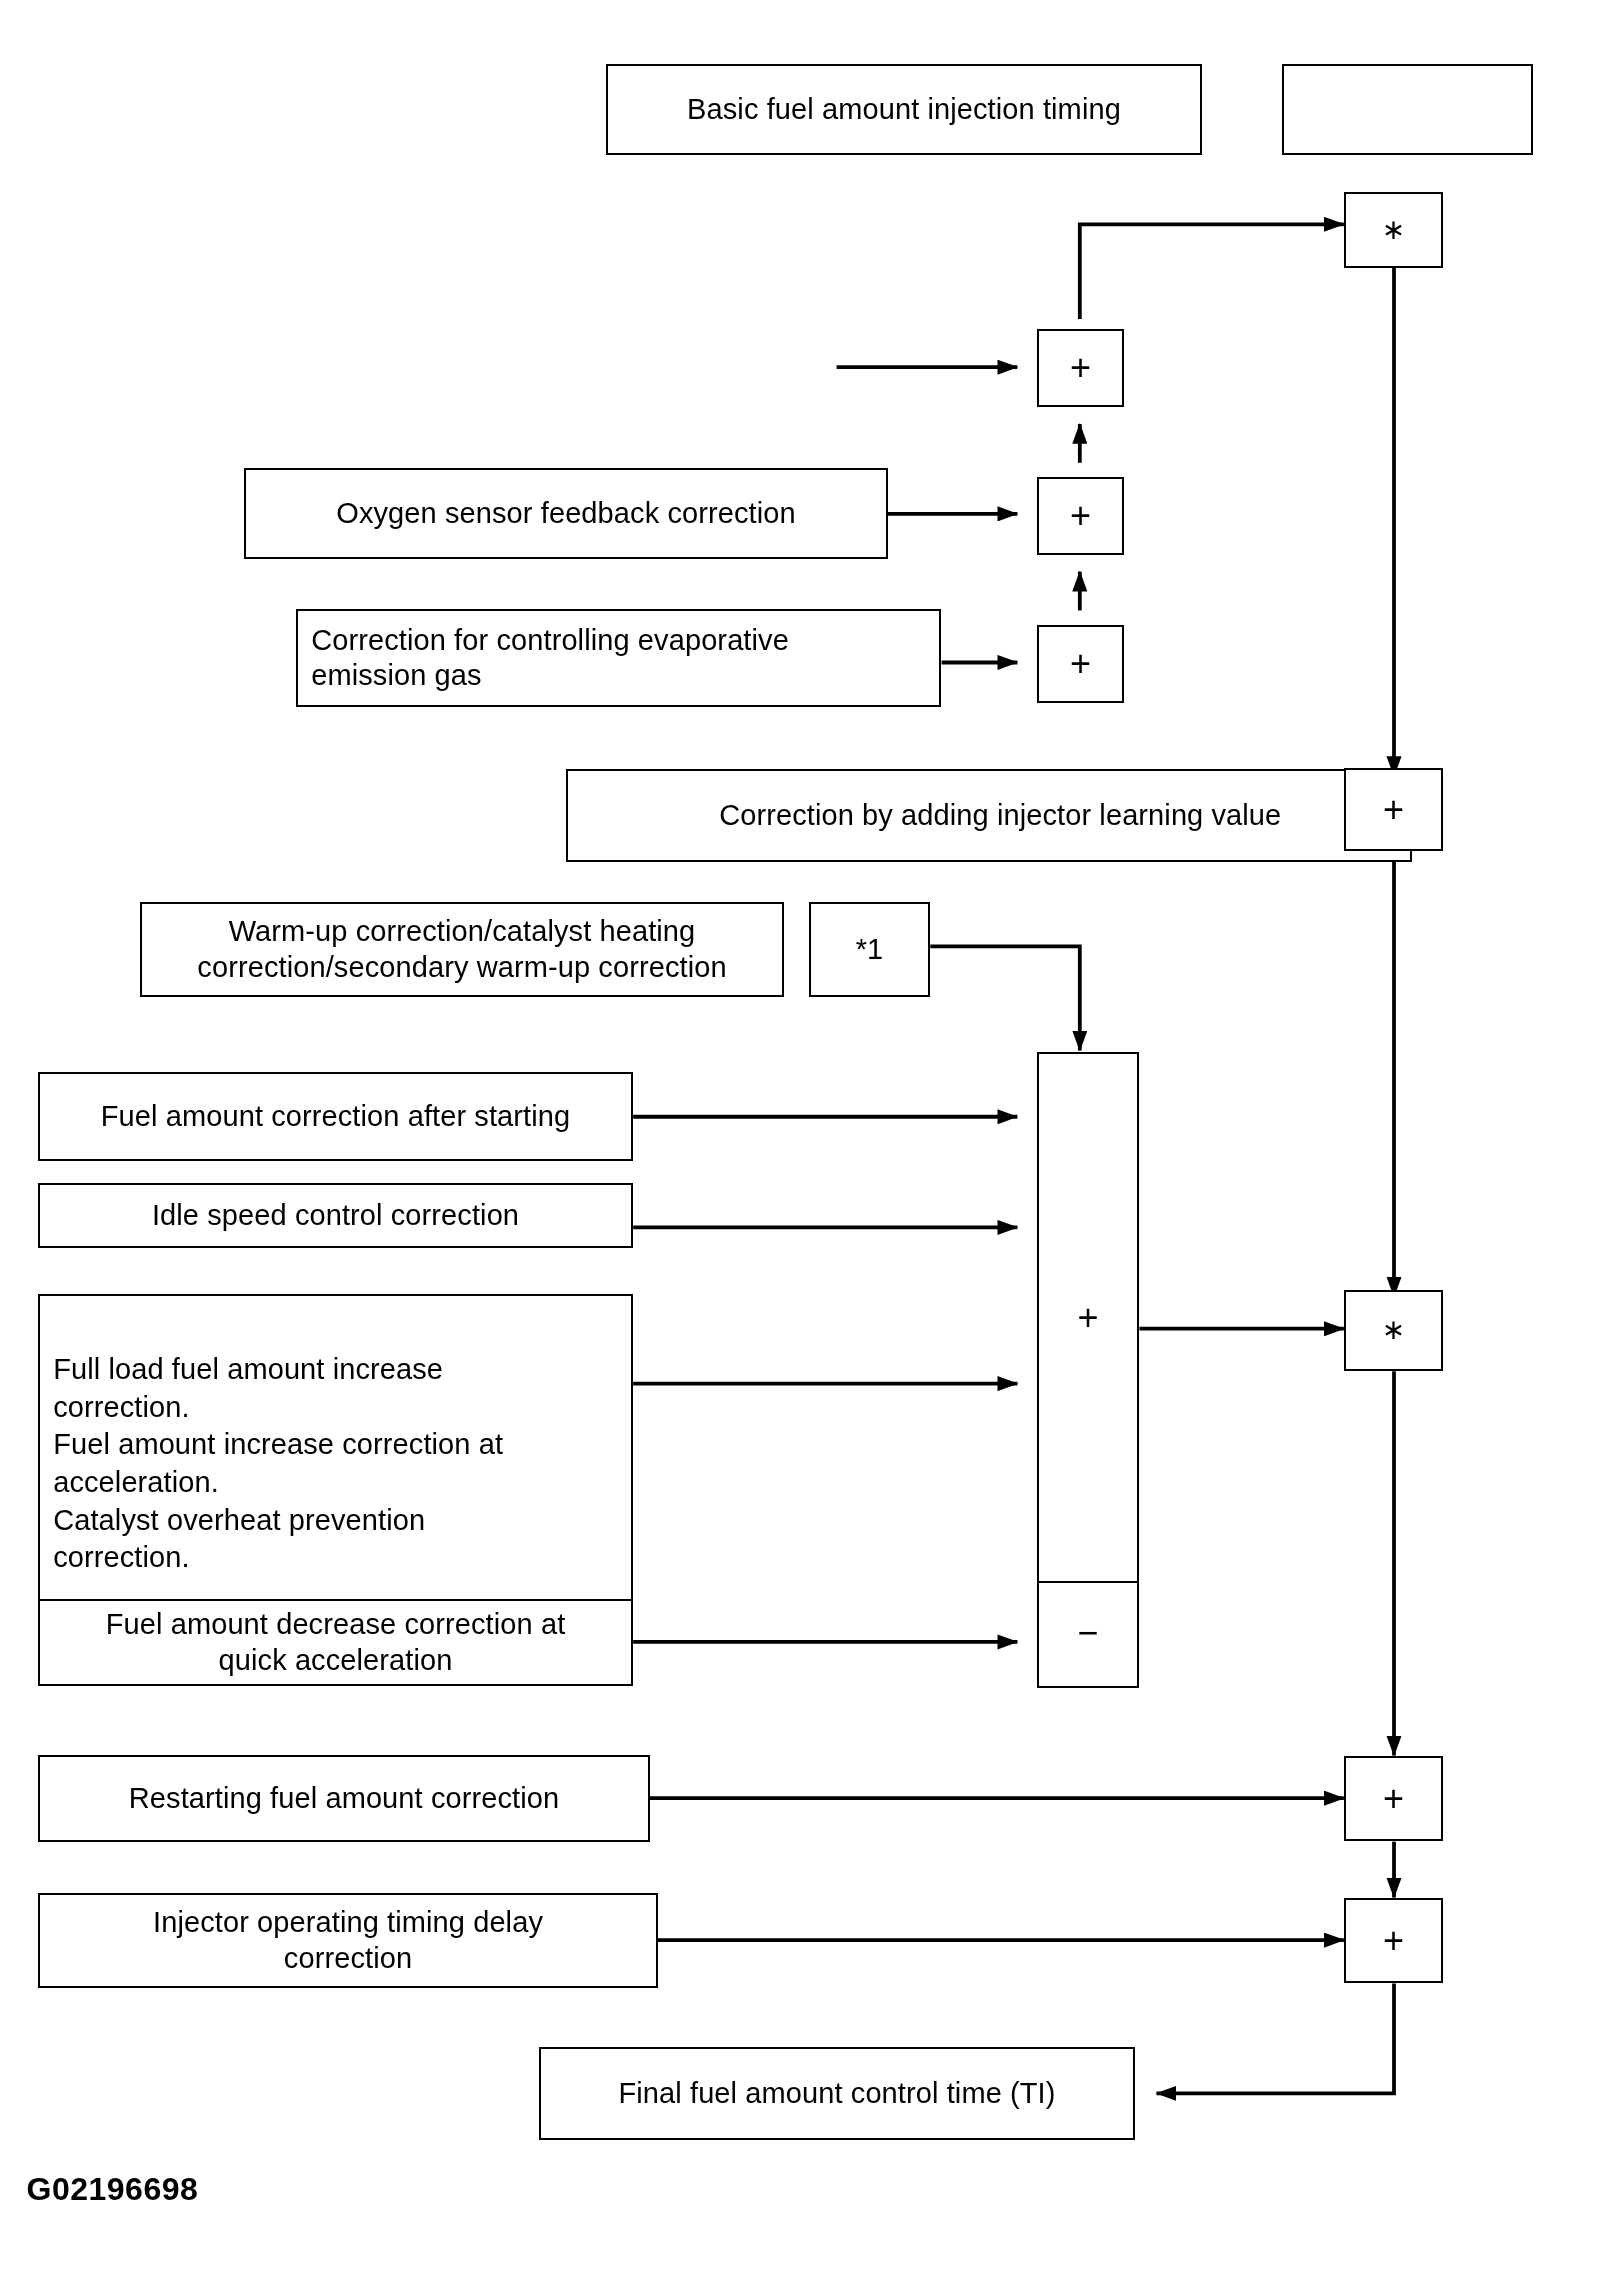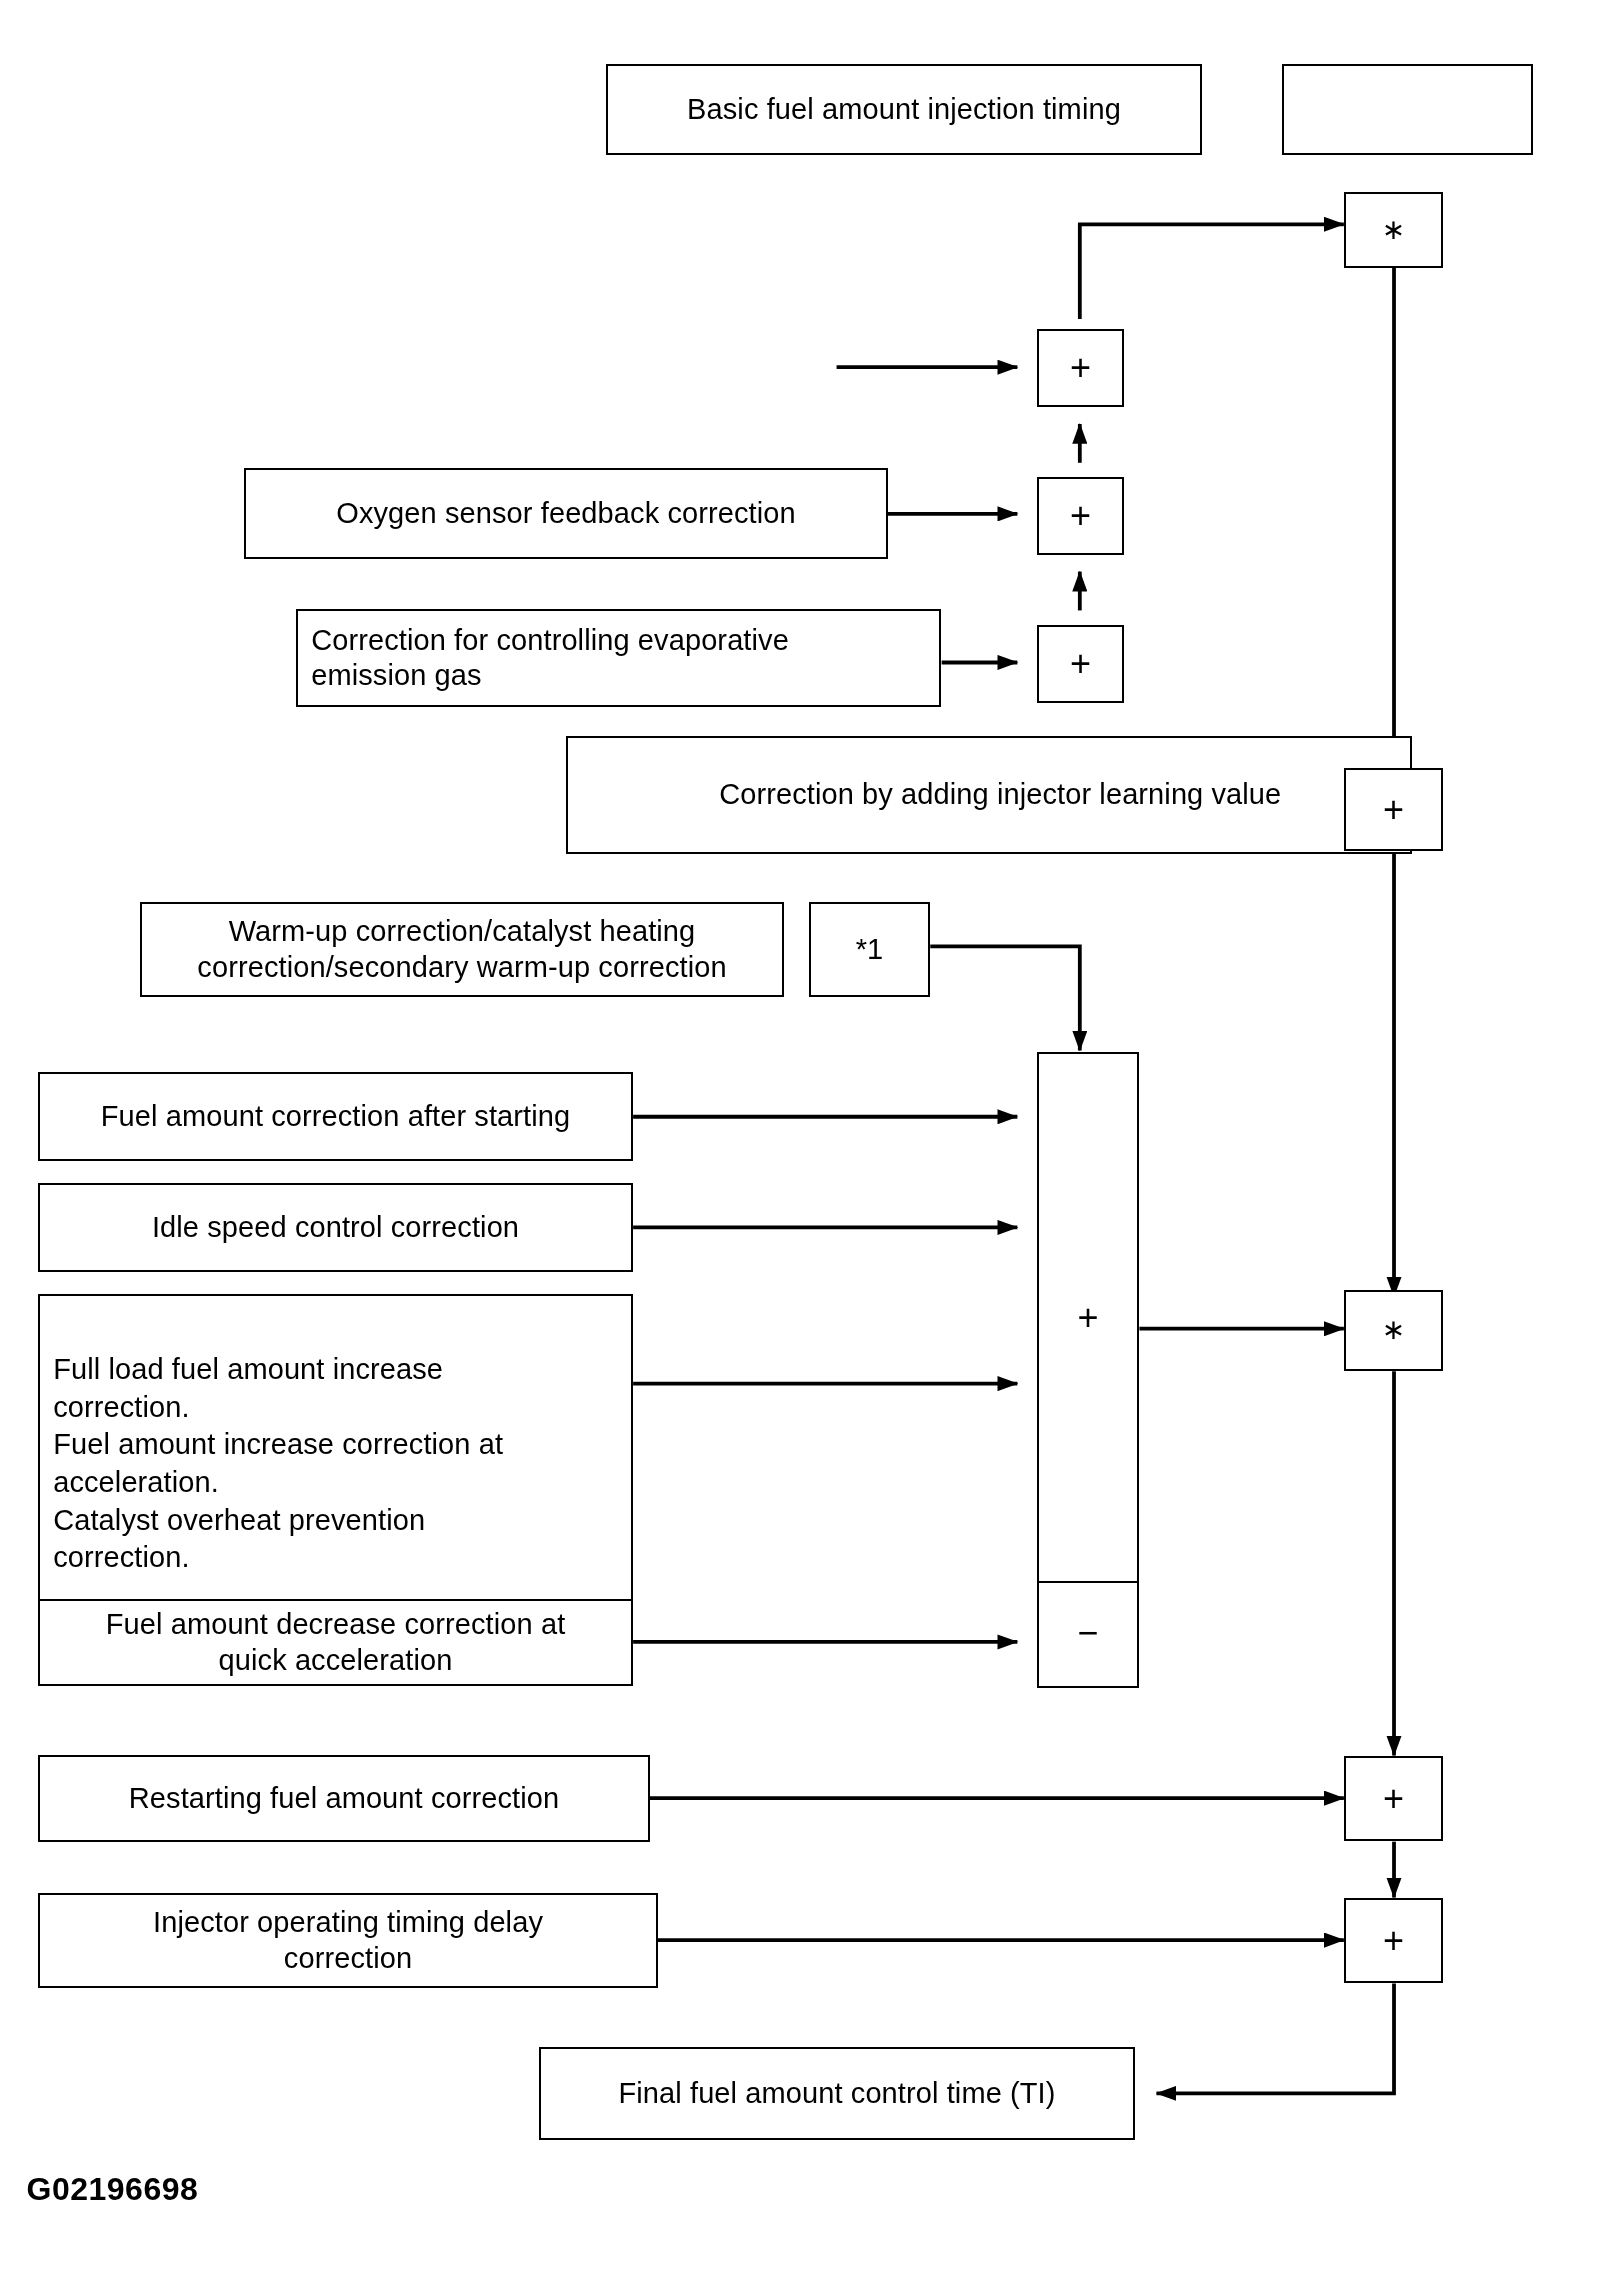--- a/index.html
+++ b/index.html
@@ -201,21 +201,21 @@
     <span>+</span>
   </div>
 
   <div class="node align-left" style="left:296px; top:609px; width:645px; height:98px;">Correction for controlling evaporative
 emission gas</div>
 
   <div class="op" style="left:1037px; top:625px; width:87px; height:78px;">
     <span>+</span>
   </div>
 
-  <div class="node" style="left:566px; top:736px; width:846px; height:118px;padding-left:32px;">Correction by adding injector learning value</div>
+  <div class="node" style="left:566px; top:769px; width:846px; height:93px;padding-left:32px;">Correction by adding injector learning value</div>
 
   <div class="op" style="left:1344px; top:768px; width:99px; height:83px;">
     <span>+</span>
   </div>
 
   <div class="node" style="left:140px; top:902px; width:644px; height:95px;">Warm-up correction/catalyst heating
 correction/secondary warm-up correction</div>
 
   <div class="node" style="left:809px; top:902px; width:121px; height:95px;">*1</div>
 
@@ -223,21 +223,21 @@
     <div class="plus-zone" style="height:527px;">
       <span>+</span>
     </div>
     <div class="minus-zone" style="height:106px;">
       <span>−</span>
     </div>
   </div>
 
   <div class="node" style="left:38px; top:1072px; width:595px; height:89px;text-align:center;">Fuel amount correction after starting</div>
 
-  <div class="node" style="left:38px; top:1183px; width:595px; height:89px;">Idle speed control correction</div>
+  <div class="node" style="left:38px; top:1183px; width:595px; height:65px;">Idle speed control correction</div>
 
   <div class="node align-left" style="left:38px; top:1294px; width:595px; height:340px; line-height:1.3;">Full load fuel amount increase
 correction.
 Fuel amount increase correction at
 acceleration.
 Catalyst overheat prevention
 correction.</div>
 
   <div class="node" style="left:38px; top:1599px; width:595px; height:87px;">Fuel amount decrease correction at
 quick acceleration</div>

